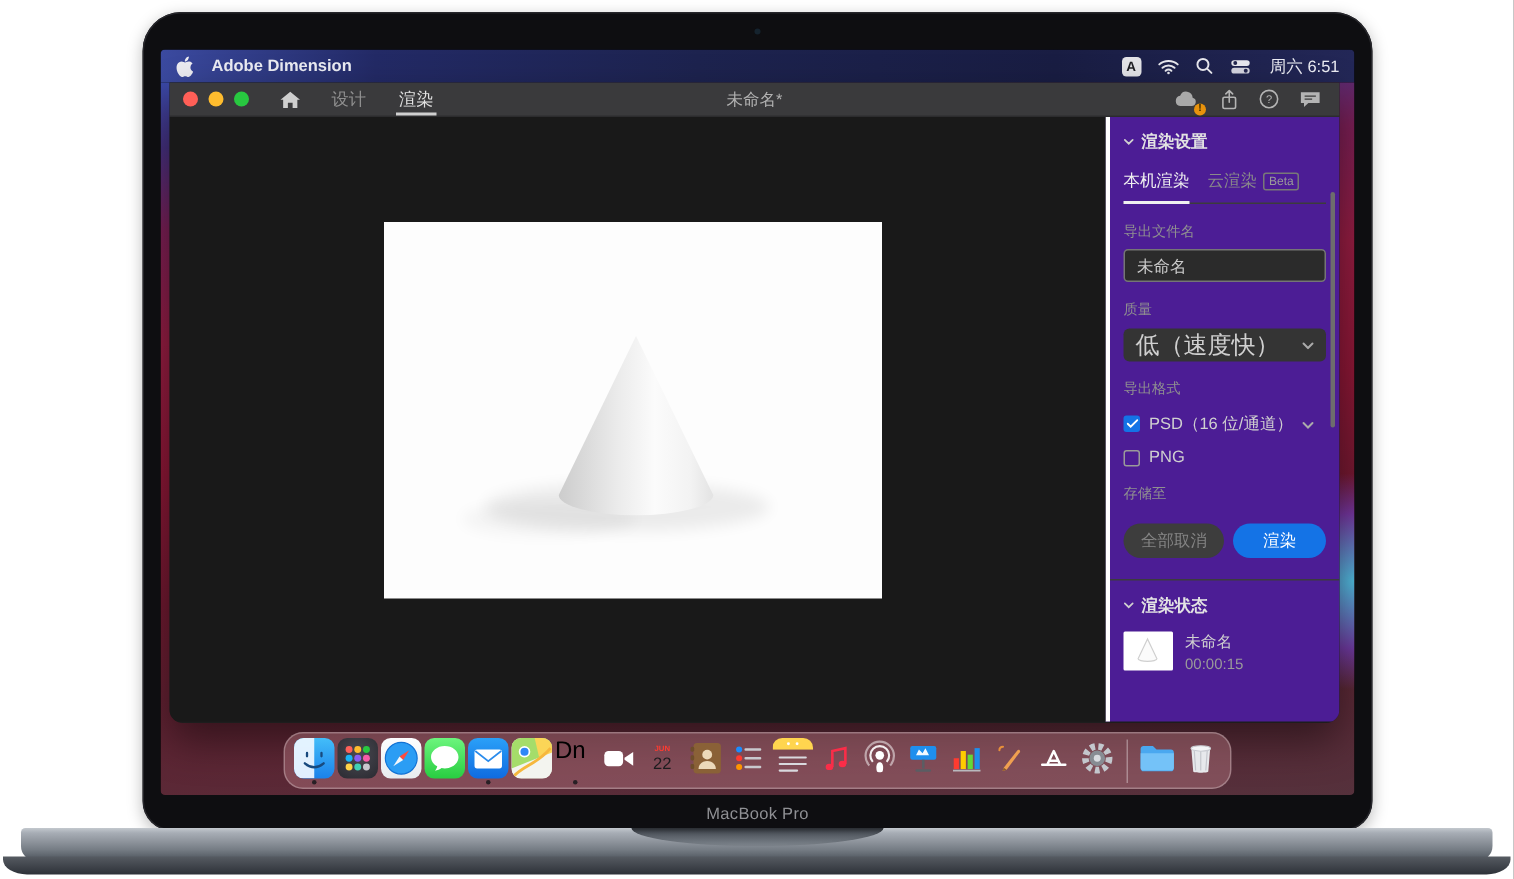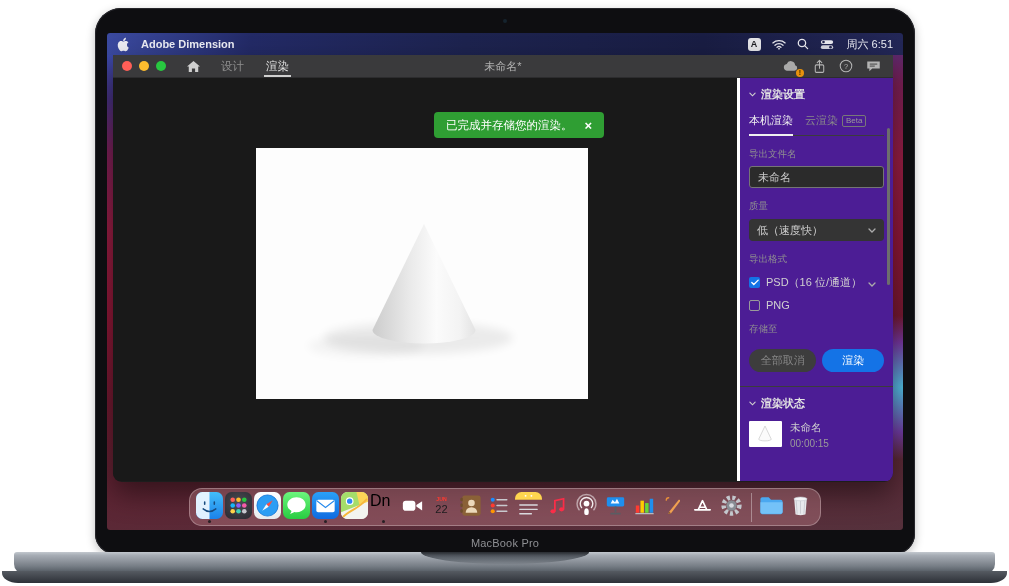--- a/index.html
+++ b/index.html
@@ -75,21 +75,21 @@
   .ptabs{display:flex;align-items:flex-end;gap:12px;margin-top:11px;border-bottom:1px solid #3c3c3c;padding-bottom:7px;}
   .ptab{font-size:11px;cursor:pointer;position:relative;}
   .ptab.active{color:#f0f0f0;}
   .ptab.active::after{content:"";position:absolute;left:0;right:0;bottom:-8px;height:2px;background:#f0f0f0;}
   .ptab.inactive{color:#8a8a8a;display:flex;align-items:center;gap:4px;}
   .beta{font-size:8px;color:#9a9a9a;border:1px solid #787878;border-radius:2px;padding:0 3px;line-height:10px;}
   .flabel{font-size:9.5px;color:#909090;margin-top:12px;}
   .tinput{margin-top:5px;height:20px;background:#2b2b2b;border:1px solid #757575;border-radius:3px;display:flex;align-items:center;
     padding:0 8px;font-size:11px;color:#cccccc;cursor:text;}
   .select{margin-top:6px;height:22px;background:#343434;border-radius:4px;display:flex;align-items:center;justify-content:space-between;
-    padding:0 8px;font-size:11px;color:#d0d0d0;cursor:pointer;}
+    padding:0 8px;font-size:16px;color:#d0d0d0;cursor:pointer;}
   .cbrow{display:flex;align-items:center;gap:6px;margin-top:9px;font-size:11px;color:#d0d0d0;cursor:pointer;}
   .cb{width:11px;height:11px;border-radius:2px;box-sizing:border-box;display:flex;align-items:center;justify-content:center;}
   .cb.checked{background:#1473e6;}
   .cb.unchecked{border:1px solid #9a9a9a;background:transparent;}
   .pathbox{margin-top:5px;height:20px;background:#2b2b2b;border:1px solid #353535;border-radius:3px;display:flex;align-items:center;
     padding:0 6px;font-size:10.5px;color:#5e9fe0;cursor:pointer;white-space:nowrap;overflow:hidden;}
   .btnrow{display:flex;gap:6px;margin-top:13px;}
   .btn{height:23px;border-radius:12px;display:flex;align-items:center;justify-content:center;font-size:11px;cursor:pointer;}
   .btn.cancel{width:72px;background:#3d3d3d;color:#848484;}
   .btn.render{width:66px;background:#1473e6;color:#fff;}
@@ -309,24 +309,20 @@
                     </svg>
                 </div>
                 <div class="rmeta">
                   <span class="rname">未命名</span>
                   <span class="rtime">00:00:15</span>
                 </div>
               </div>
             </aside>
           </div>
 
-          <div class="banner">
-            <span>已完成并存储您的渲染。</span>
-            <span class="banner-close">×</span>
-          </div>
 
           <div class="panel-scrollbar"></div>
         </div>
 
         <div class="dock" id="dock">
             <div class="dock-item">
               <div class="icon icon-finder">
                 <svg viewBox="0 0 28 28">
                   <rect x="0" y="0" width="14" height="28" fill="#f0f7ff" opacity=".93"></rect>
                   <path d="M9 10.3v2.4M19 10.3v2.4" stroke="#184a7e" stroke-width="1.6" stroke-linecap="round"></path>

